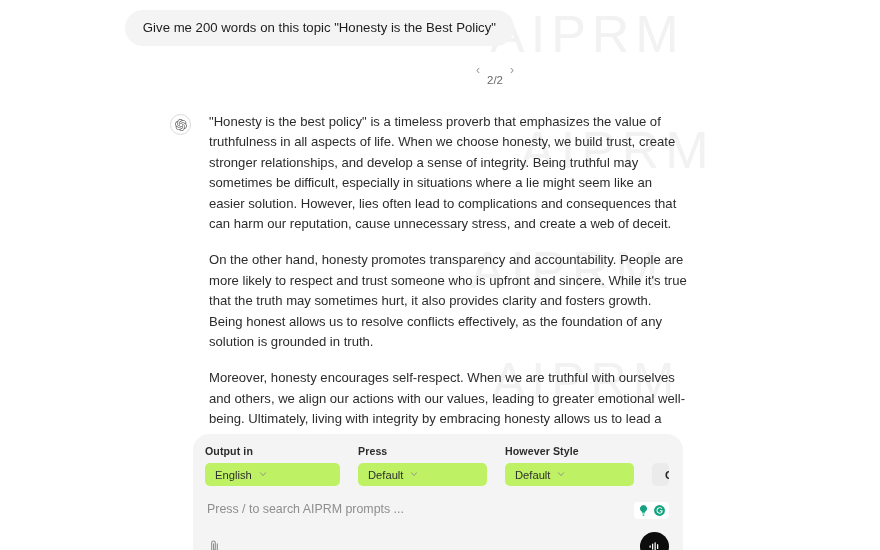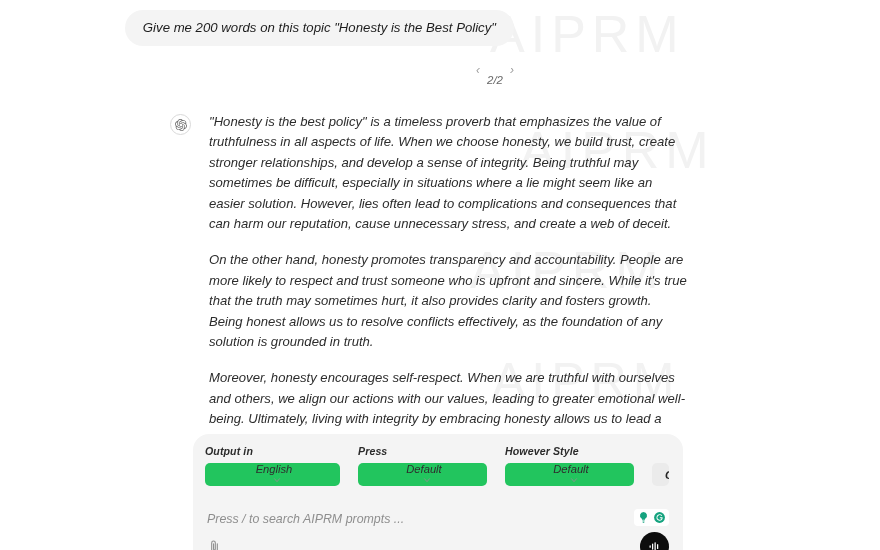--- a/index.html
+++ b/index.html
@@ -32,21 +32,20 @@
   .wm-1 { top: 4px;   left: 490px; font-size: 52px; }
   .wm-2 { top: 120px; left: 520px; font-size: 52px; }
   .wm-3 { top: 240px; left: 470px; font-size: 52px; }
   .wm-4 { top: 352px; left: 492px; font-size: 50px; }
 
   .stage {
     position: relative;
     z-index: 2;
     width: 719px;
     height: 550px;
-    font-style: italic;
   }
 
   
   .user-turn {
     display: flex;
     justify-content: flex-end;
     padding: 10px 205px 0 0;
   }
   .user-bubble {
     background: #f4f4f4;
@@ -157,31 +156,30 @@
   }
   .field-group { display: flex; flex-direction: column; }
   .field-label {
     font-size: 10.6px;
     font-weight: bold;
     color: #2b2b2b;
     margin-bottom: 6px;
     letter-spacing: 0.1px;
   }
   .select-box {
-    background: #22c55e;
+    background: #bef264;
     border-radius: 5px;
     height: 23px;
     display: flex;
     align-items: center;
-    justify-content: space-between;
+    justify-content: flex-start;
     padding: 0 7px 0 10px;
     font-size: 11.2px;
     color: #2e2e2e;
     cursor: pointer;
-    flex-direction: column;
   }
   .sb-output { width: 118px; }
   .sb-tone   { width: 112px; }
   .sb-style  { width: 112px; }
   .caret { color: #8e8e8e; font-size: 10px; line-height: 1; margin-left: 6px; }
 
   .split-btn {
     display: flex;
     align-items: stretch;
     height: 23px;
@@ -195,21 +193,21 @@
     align-items: center;
     padding: 0 14px 0 13px;
     font-size: 11.2px;
     font-weight: bold;
     color: #232323;
   }
   .split-div { width: 1px; background: #dcdcdc; }
 
   .prompt-row {
     display: flex;
-    align-items: flex-end;
+    align-items: flex-start;
     justify-content: space-between;
     padding: 6px 14px 0 14px;
     height: 30px;
     box-sizing: border-box;
     gap: 43px;
   }
   .prompt-placeholder {
     font-size: 12.4px;
     color: #8e8e8e;
   }

